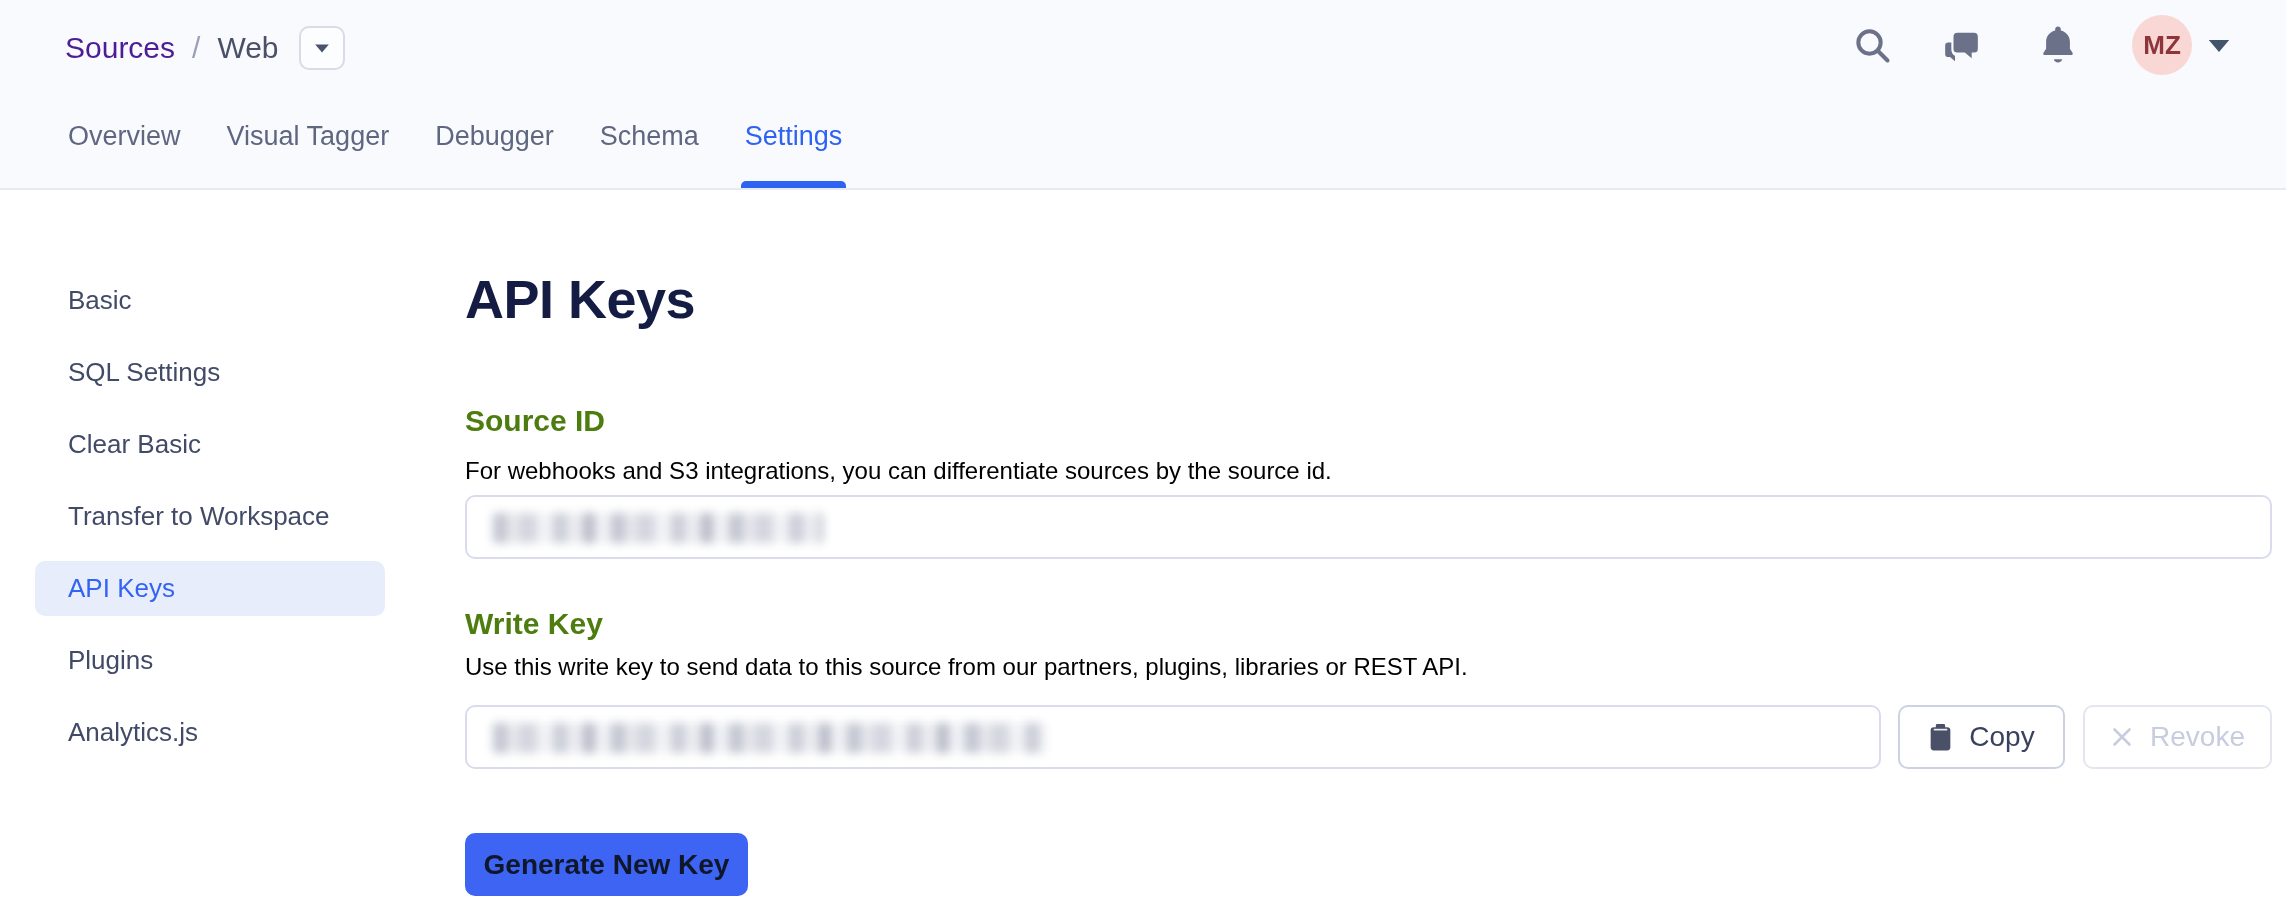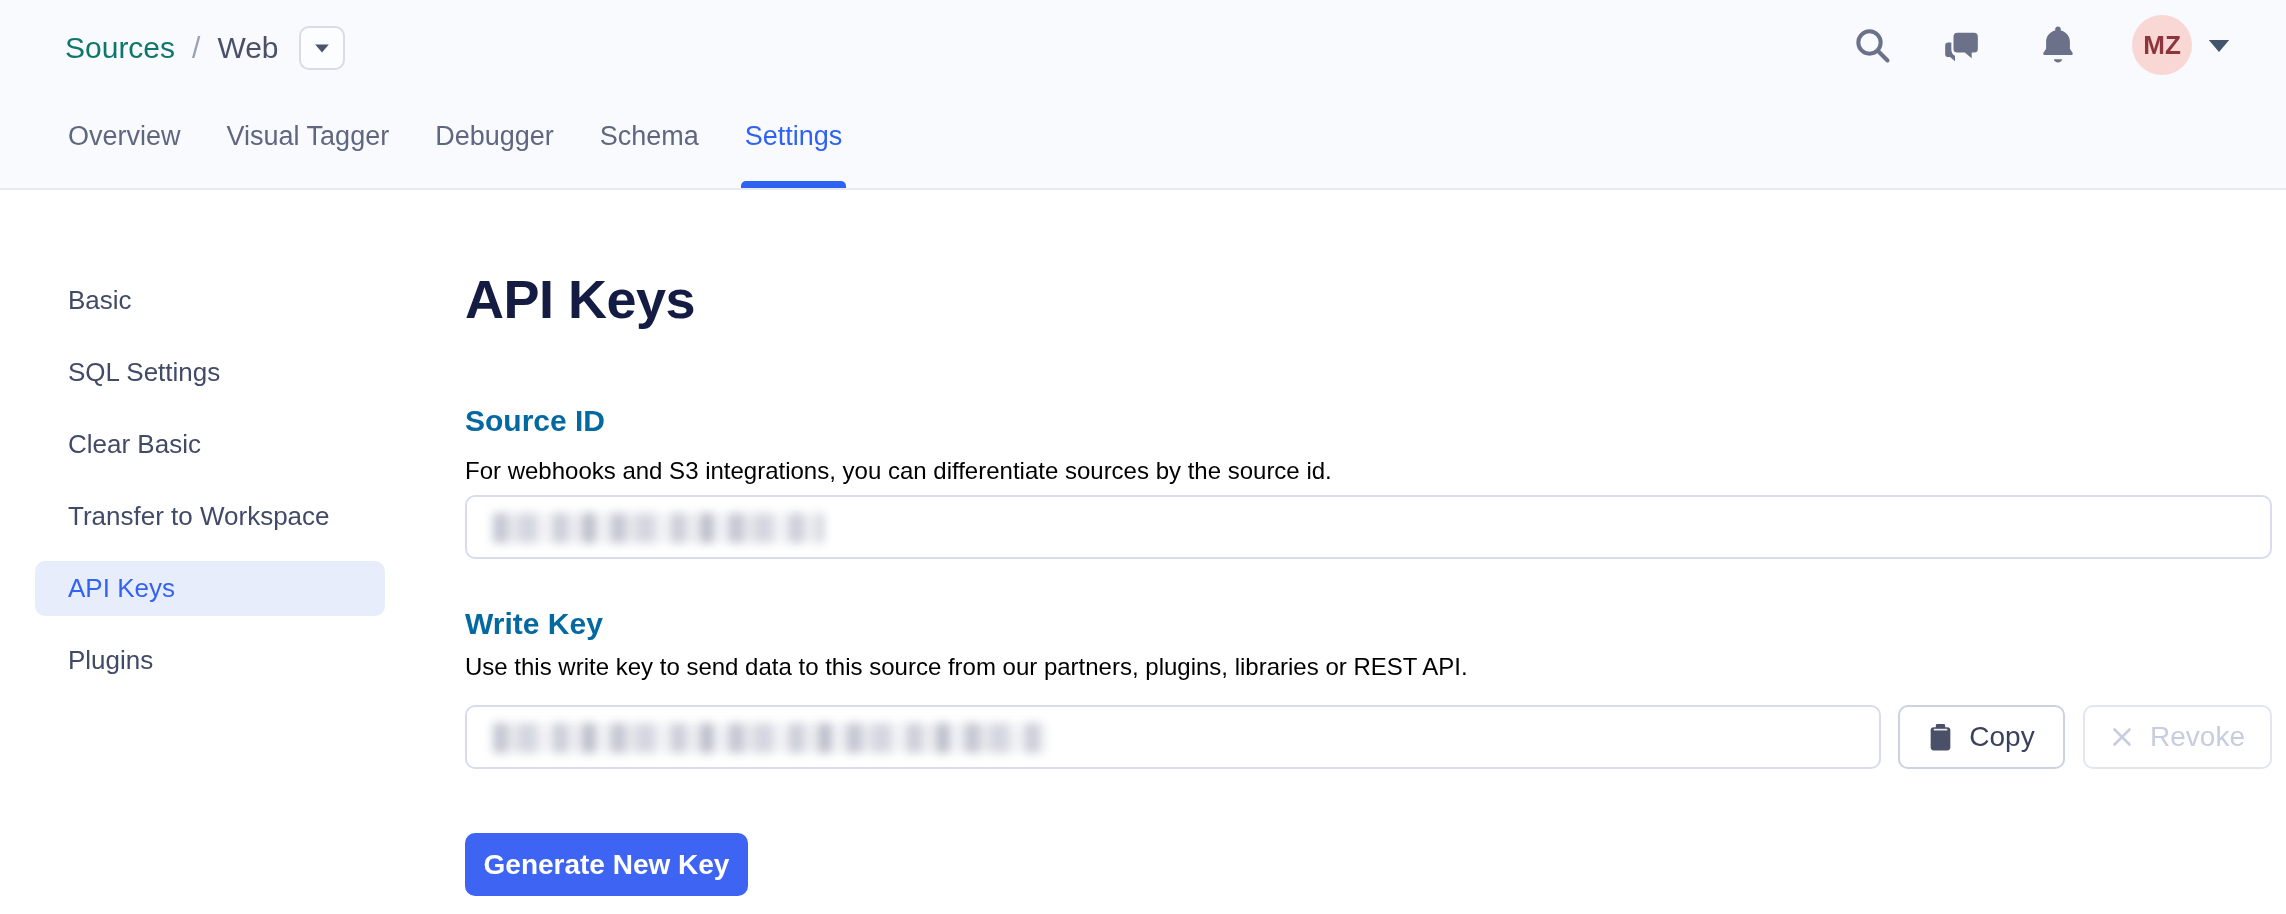--- a/index.html
+++ b/index.html
@@ -17,21 +17,21 @@
     position:absolute; top:0; left:0; width:2286px; height:190px;
     background:#f9fafd;
     border-bottom:2px solid #e8eaf1;
   }
 
   .breadcrumb {
     position:absolute; left:65px; top:26px;
     display:flex; align-items:center;
     font-size:30px;
   }
-  .crumb-root { color:#0f766e; }
+  .crumb-root { color:#4c1d95; }
   .crumb-sep  { color:#9aa1b6; margin:0 17px; }
   .crumb-current { color:#4a5068; }
   .crumb-toggle {
     margin-left:20px;
     width:46px; height:44px;
     background:#fcfdfe;
     border:2px solid #d8dce8;
     border-radius:10px;
     display:flex; align-items:center; justify-content:center;
     cursor:pointer;
@@ -96,21 +96,21 @@
   .side-item.active { background:#e8edfc; color:#3363f2; }
 
   
   .page-title {
     position:absolute; left:465px; top:268px;
     font-size:54px; font-weight:bold; color:#141c44;
     letter-spacing:-0.5px;
   }
   .sec-head {
     position:absolute; left:465px;
-    font-size:30px; font-weight:bold; color:#0369a1;
+    font-size:30px; font-weight:bold; color:#4d7c0f;
   }
   .sec-head.src { top:404px; }
   .sec-head.wrk { top:607px; }
   .sec-desc {
     position:absolute; left:465px;
     font-size:24px; color:#000000;
   }
   .sec-desc.src { top:457px; }
   .sec-desc.wrk { top:653px; }
 
@@ -151,21 +151,21 @@
     left:2083px; width:189px;
     border:2px solid #e3e6f0; color:#c7cdde;
     cursor:default;
   }
   .btn-revoke svg { width:24px; height:24px; color:#c7cdde; }
 
   .btn-generate {
     position:absolute; left:465px; top:833px;
     width:283px; height:63px;
     background:#3e64f4; border:none; border-radius:10px;
-    color:#ffffff; font-size:28px; font-weight:bold;
+    color:#0f172a; font-size:28px; font-weight:bold;
     display:flex; align-items:center; justify-content:center;
     cursor:pointer;
     font-family:"Liberation Sans", sans-serif;
   }
 </style>
 </head>
 <body>
 
 <div class="header">
 
@@ -219,20 +219,21 @@
   </div>
 </div>
 
 <div class="sidebar">
   <div class="side-item">Basic</div>
   <div class="side-item">SQL Settings</div>
   <div class="side-item">Clear Basic</div>
   <div class="side-item">Transfer to Workspace</div>
   <div class="side-item active">API Keys</div>
   <div class="side-item">Plugins</div>
+  <div class="side-item">Analytics.js</div>
 </div>
 
 <h1 class="page-title">API Keys</h1>
 
 <div class="sec-head src">Source ID</div>
 <div class="sec-desc src">For webhooks and S3 integrations, you can differentiate sources by the source id.</div>
 <div class="field src">
   <div class="redact src"></div>
 </div>
 

